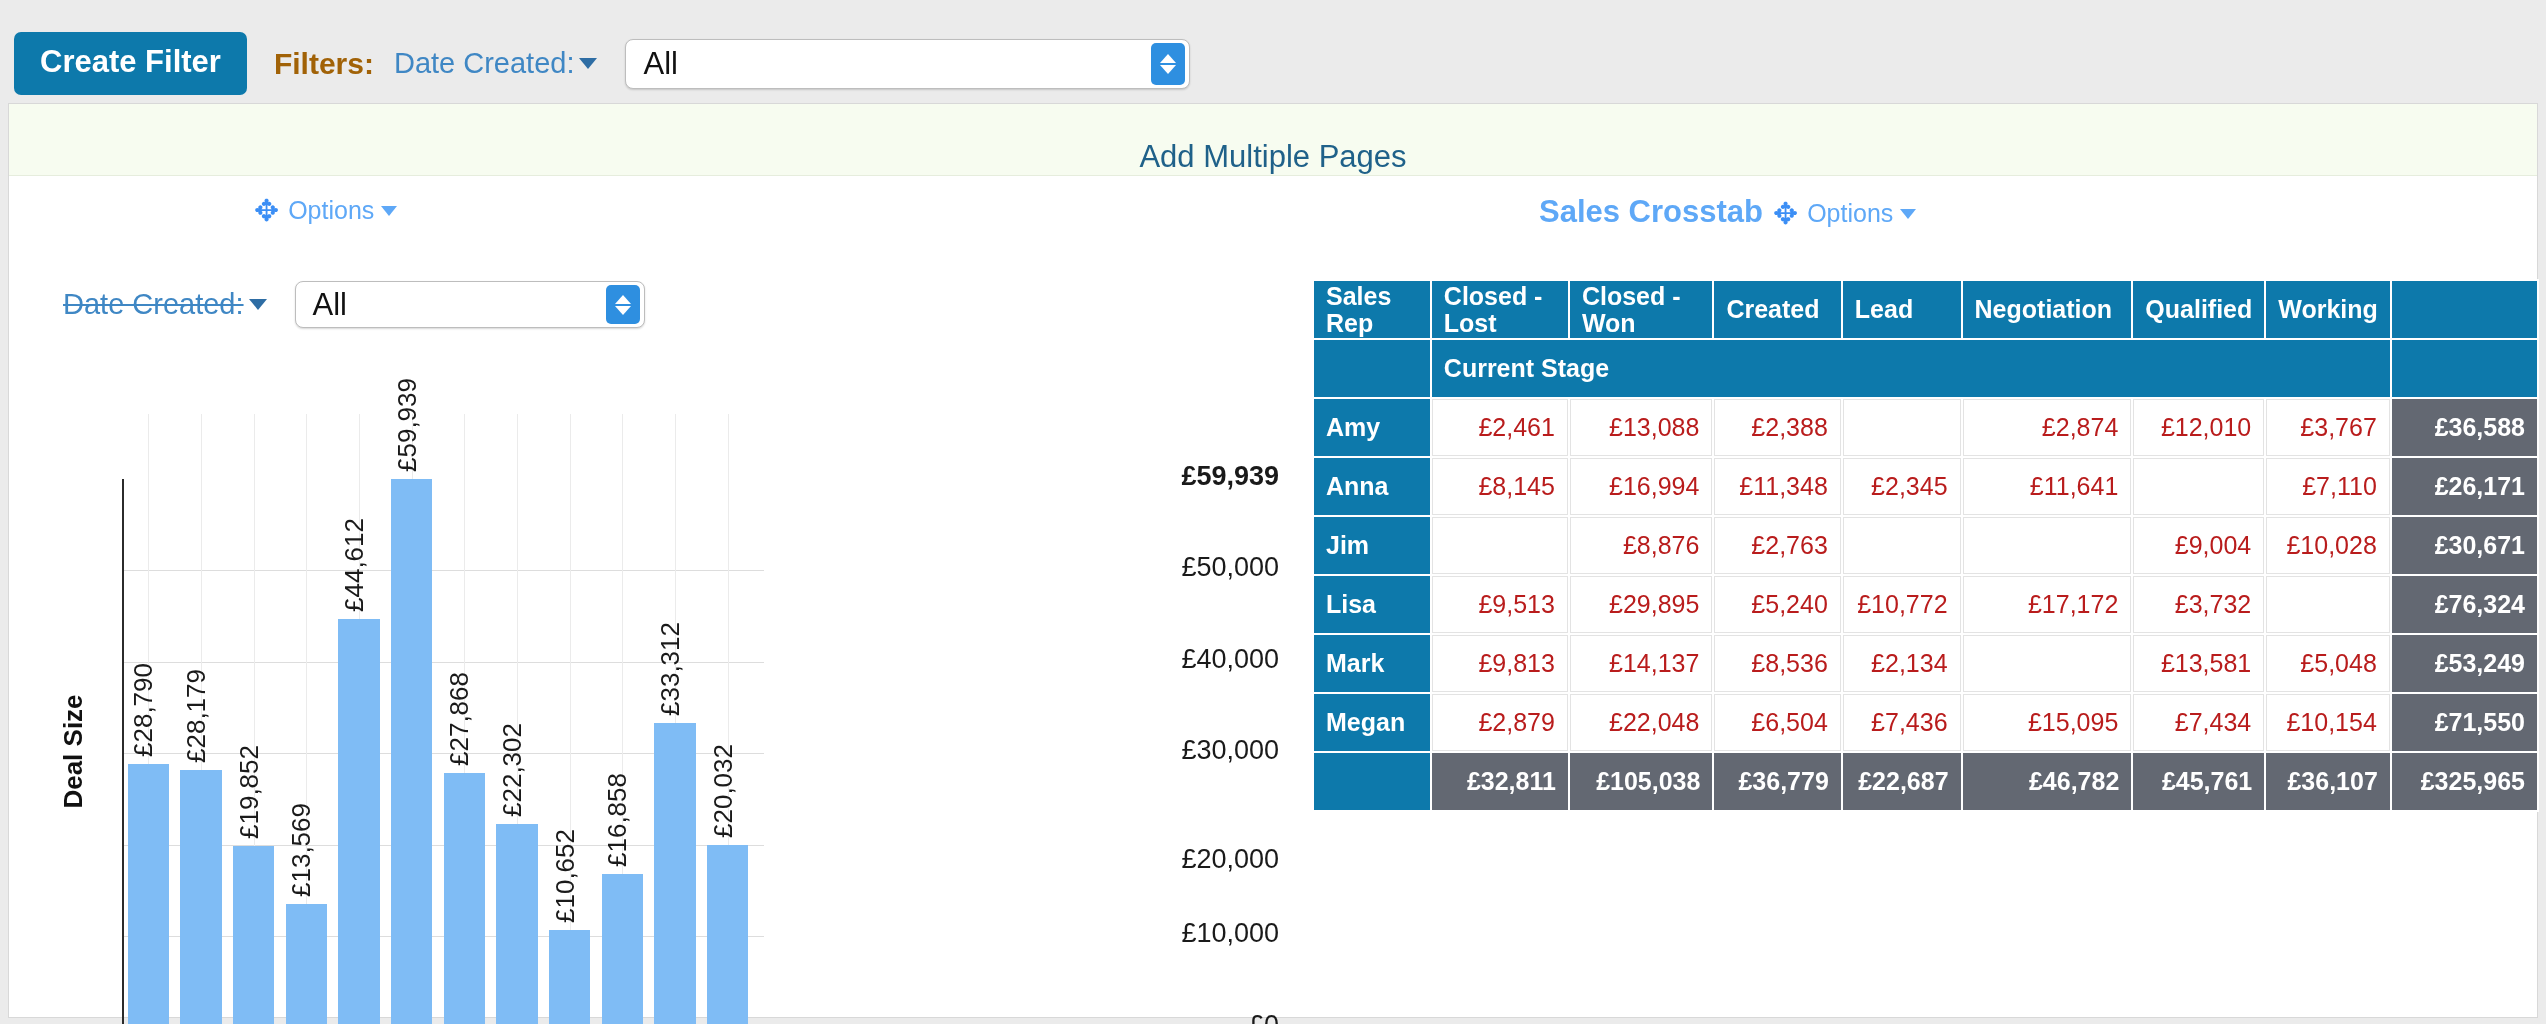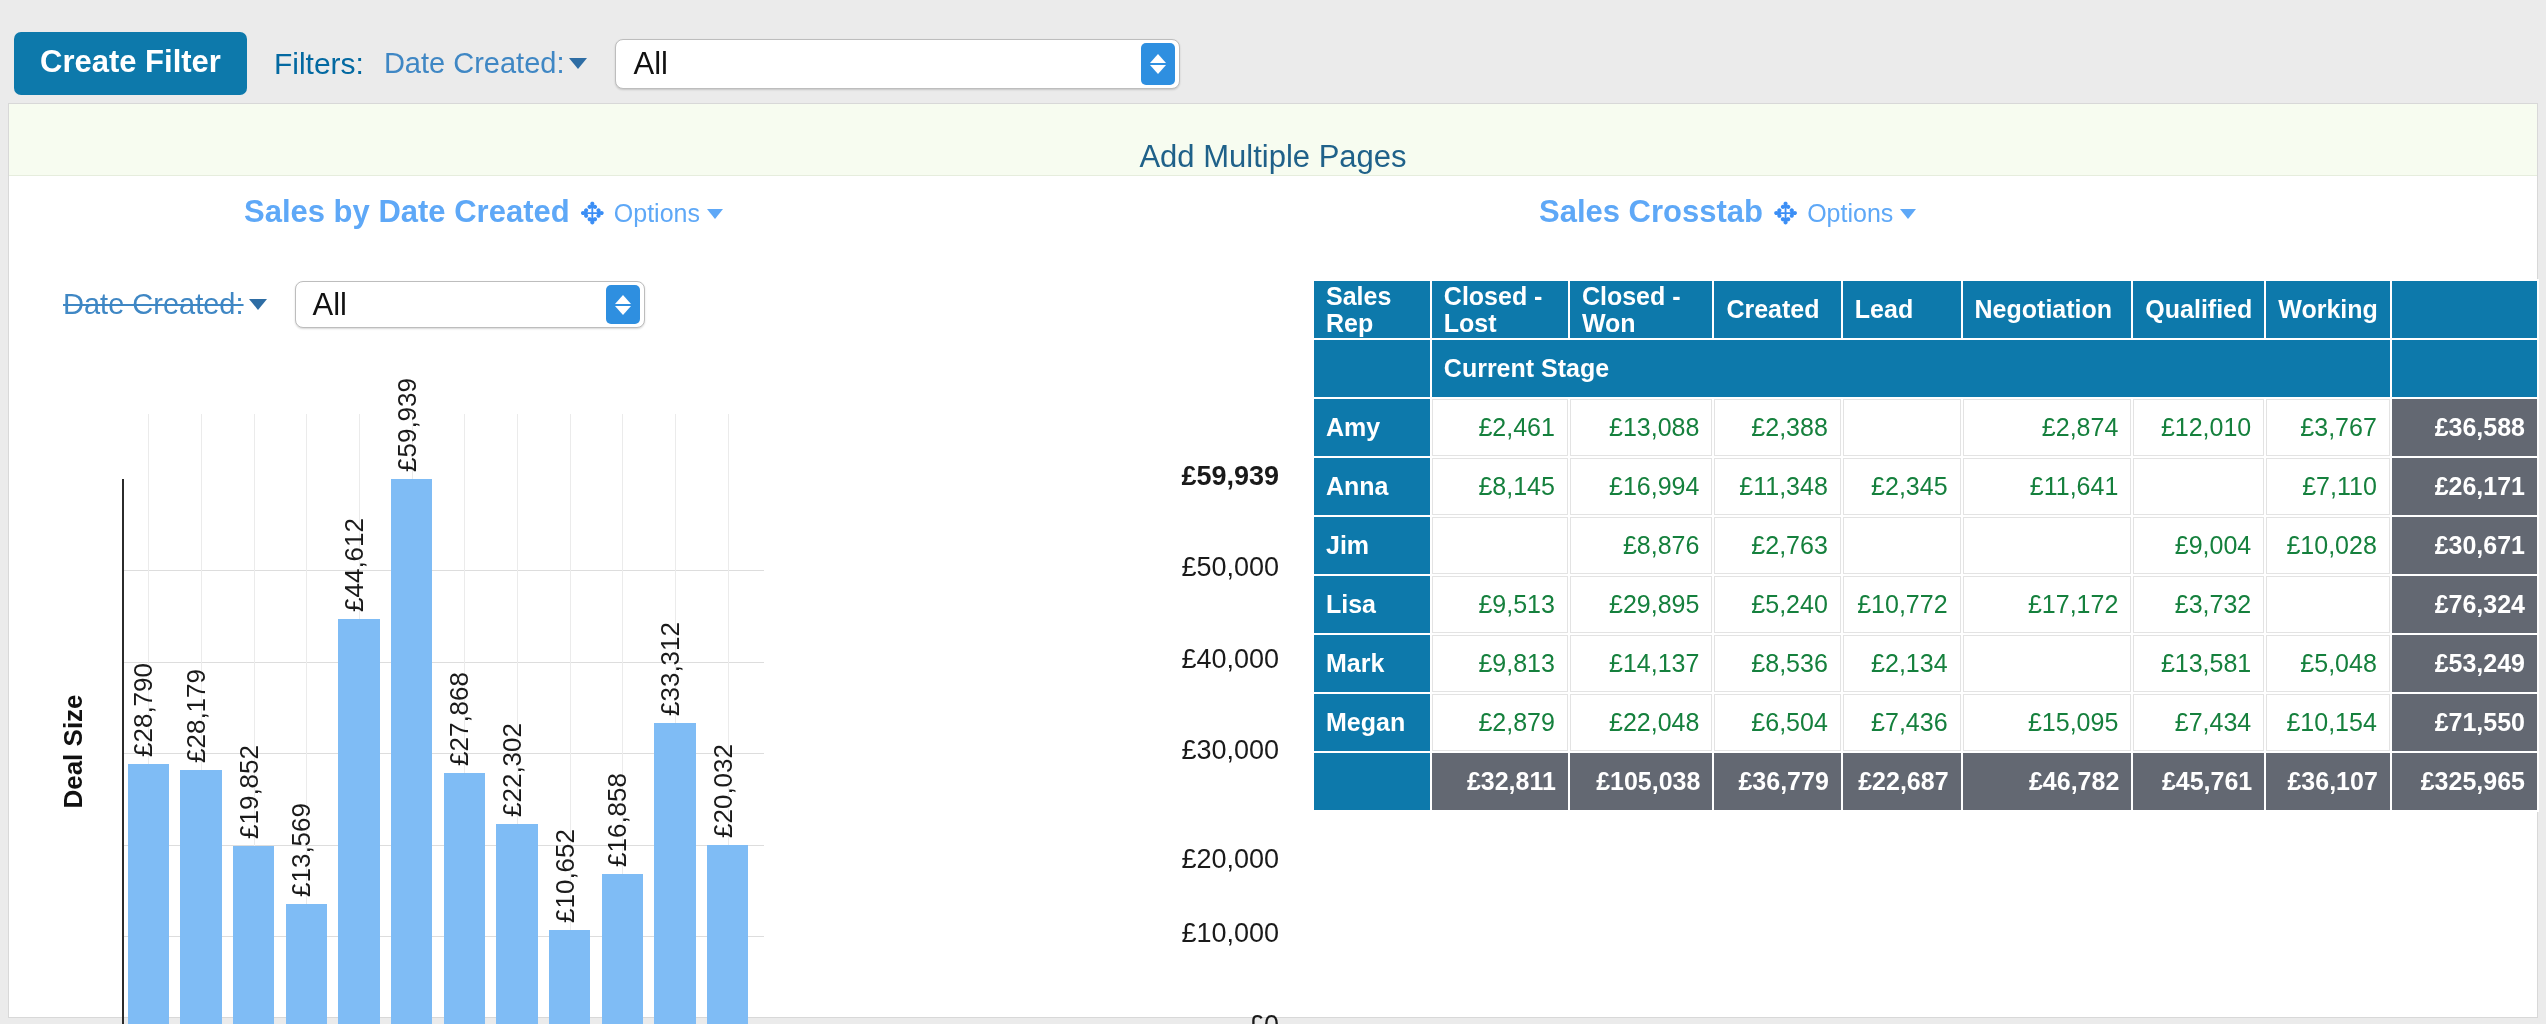--- a/index.html
+++ b/index.html
@@ -27,22 +27,22 @@
     font-family: "Liberation Sans", sans-serif;
     font-size: 31px;
     font-weight: 700;
     padding: 14px 26px 16px 26px;
     cursor: pointer;
     line-height: 1.05;
   }
   #filters-label {
     margin-left: 27px;
     font-size: 30px;
-    font-weight: 400;
-    color: #0369a1;
+    font-weight: 700;
+    color: #a16207;
   }
   .filter-link {
     margin-left: 20px;
     font-size: 29px;
     color: #3f87c4;
     cursor: pointer;
     white-space: nowrap;
   }
   .caret-down {
     display: inline-block;
@@ -257,21 +257,21 @@
   th.hdr-blank { background: #0d79ab; }
   th.rowhdr {
     background: #0d79ab;
     color: #ffffff;
     font-weight: 700;
     text-align: left;
     margin-left: 14px;
   }
   td.val {
     background: #ffffff;
-    color: #15803d;
+    color: #b91c1c;
     text-align: right;
     border: 1px solid #e3e3e3;
   }
   td.total {
     background: #636872;
     color: #ffffff;
     font-weight: 700;
     text-align: right;
   }
   td.grand {
@@ -302,21 +302,20 @@
 
 <div id="card">
 
   <div id="add-pages-banner">
     <span id="add-pages-link">Add Multiple Pages</span>
   </div>
 
   <div id="chart-panel">
 
     <div class="panel-title-row" style="left:235px; top:18px;">
-      <span class="panel-title">Sales by Date Created</span>
       <span class="move-icon">✥</span>
       <span class="options-link">
         <span>Options</span><span class="mini-caret"></span>
       </span>
     </div>
 
     <div id="chart-filter-row">
       <span id="chart-filter-link">
         <span>Date Created:</span><span class="caret-down"></span>
       </span>

